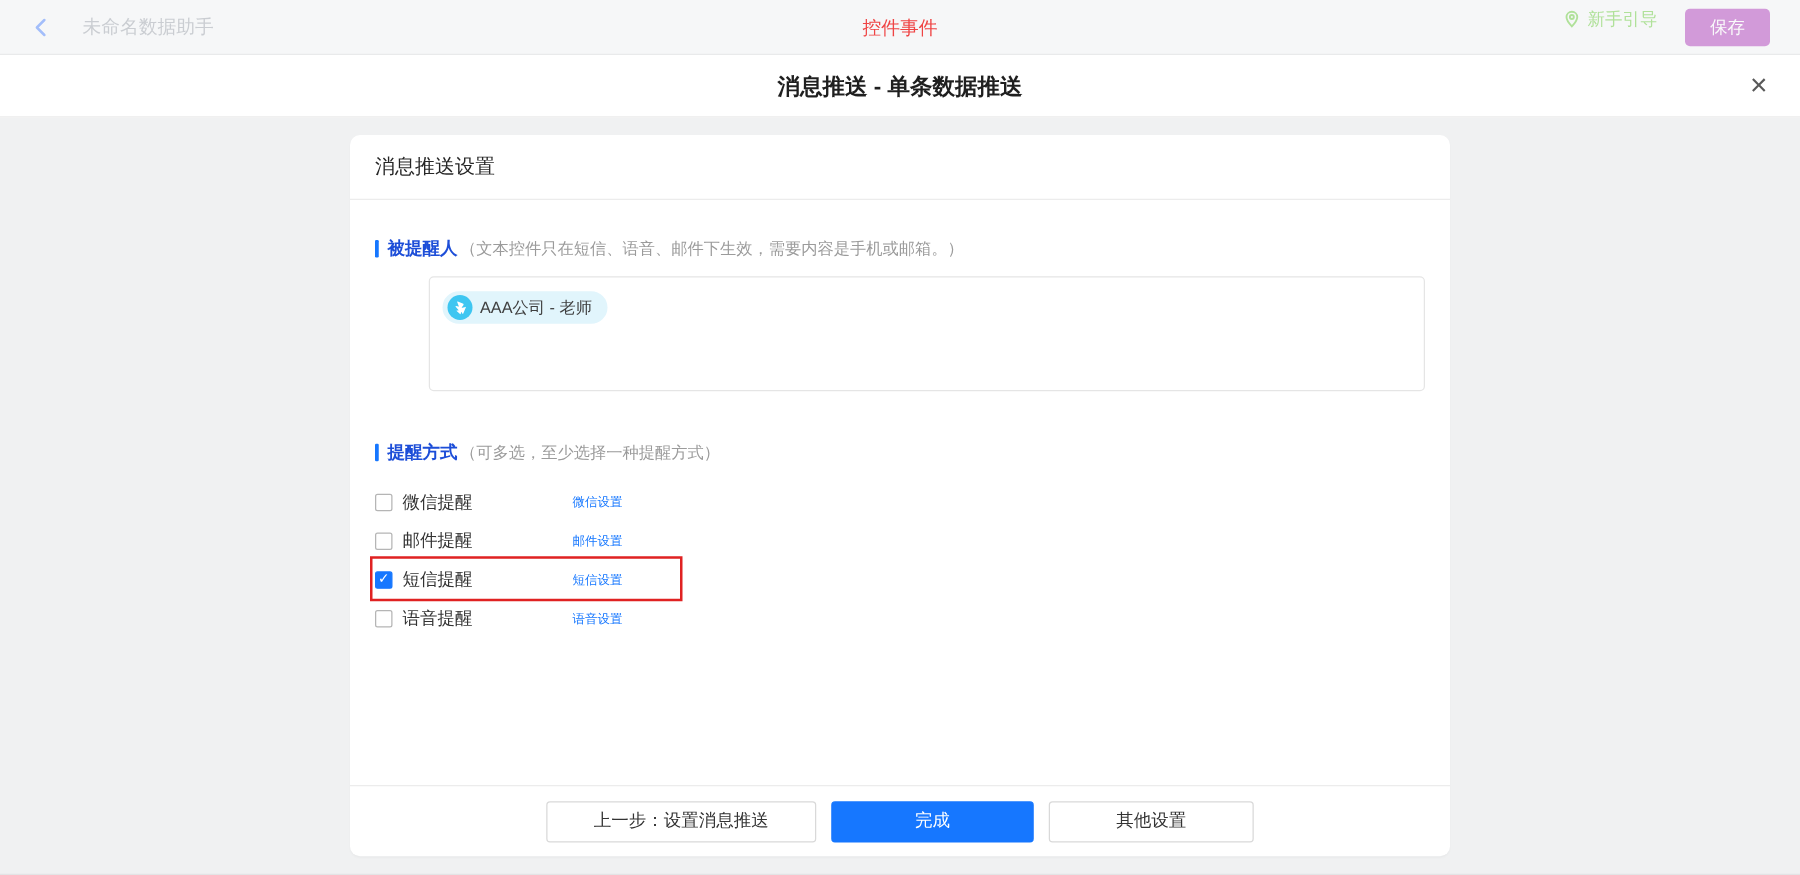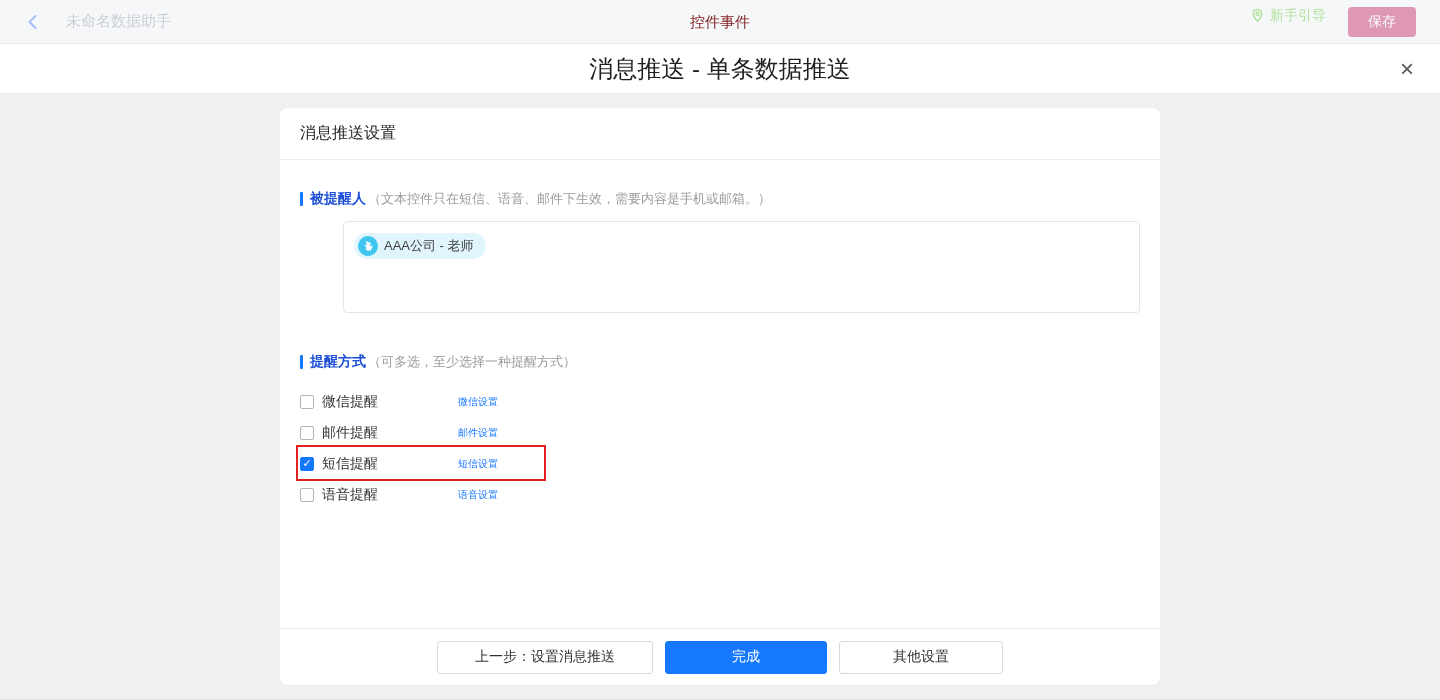--- a/index.html
+++ b/index.html
@@ -8,33 +8,33 @@
 
   
   .topbar { position:absolute; top:0; left:0; width:1440px; height:44px;
     background:#f6f7f8; border-bottom:1px solid #e9eaeb; }
   .topbar-inner { width:100%; height:100%; display:flex; align-items:center;
     padding:0 24px; opacity:.42; }
   .back-chevron { width:18px; height:18px; color:#3370ff; flex:0 0 auto; cursor:pointer; }
   .topbar-title { margin-left:24px; font-size:15px; color:#8f959e; }
   .topbar-center { position:absolute; left:0; right:0; top:0; height:44px;
     display:flex; align-items:center; justify-content:center;
-    font-size:15px; color:#7f1d1d; pointer-events:none; }
+    font-size:15px; color:#ef4444; pointer-events:none; }
   .topbar-right { margin-left:auto; display:flex; align-items:flex-start; gap:22px; z-index:2; }
   .guide { display:flex; align-items:center; gap:5px; color:#52c41a; font-size:14px; cursor:pointer; }
   .guide svg { width:15px; height:15px; }
-  .save-btn { width:68px; height:30px; background:#be185d; color:#fff; border:none;
+  .save-btn { width:68px; height:30px; background:#a21caf; color:#fff; border:none;
     border-radius:4px; font-size:14px; cursor:pointer; font-family:Liberation Mono, monospace; }
 
   
   .modal { position:absolute; top:44px; left:0; width:1440px; height:656px;
     background:#f0f1f2; box-shadow:0 -1px 0 #e3e4e5 inset; }
   .modal-header { height:50px; background:#fff; border-bottom:1px solid #ececec;
     display:flex; align-items:center; justify-content:center; position:relative; }
-  .modal-title { font-size:24px; font-weight:400; color:#1f1f1f; }
+  .modal-title { font-size:18px; font-weight:700; color:#1f1f1f; }
   .modal-close { position:absolute; right:26px; top:50%; transform:translateY(-50%);
     font-size:24px; line-height:1; color:#595959; cursor:pointer; font-weight:300; }
 
   
   .card { width:880px; height:577px; margin:14px auto 0; background:#fff;
     border-radius:8px; display:flex; flex-direction:column;
     box-shadow:0 1px 2px rgba(0,0,0,.03); }
   .card-header { flex:0 0 52px; display:flex; align-items:center; padding:0 20px;
     font-size:16px; color:#262626; border-bottom:1px solid #ececec; }
   .card-body { flex:1 1 auto; padding:30px 20px 0; }

